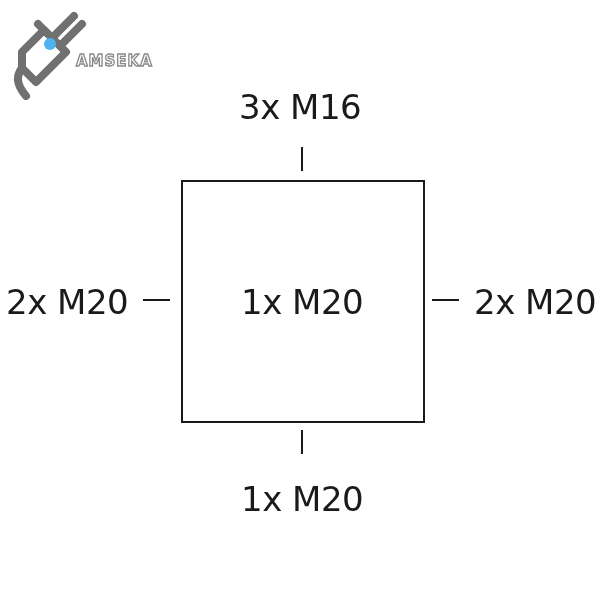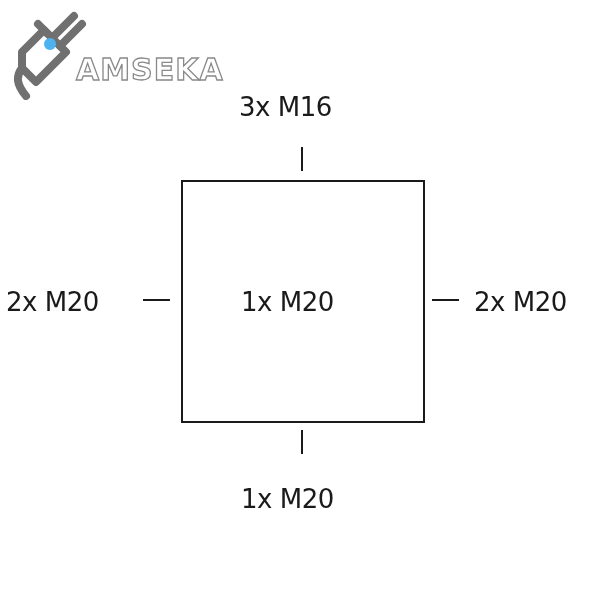--- a/index.html
+++ b/index.html
@@ -1,24 +1,24 @@
 <!DOCTYPE html>
 <html><head>
 <meta charset="utf-8">
 <style>
   html, body { margin: 0; padding: 0; background: #ffffff; }
   body { width: 600px; height: 600px; position: relative; overflow: hidden;
          font-family: "DejaVu Sans", sans-serif; color: #1a1a1a; }
   .logo { position: absolute; left: 8px; top: 4px; width: 190px; height: 96px; }
   .logo-text { position: absolute; left: 68px; top: 48px; font-family: "DejaVu Sans", sans-serif;
-               font-size: 30px; font-weight: bold; letter-spacing: 1px;
+               font-size: 15px; font-weight: bold; letter-spacing: 1px;
                color: #ffffff; -webkit-text-stroke: 1.3px #8a8a8a; }
   .box { position: absolute; left: 181px; top: 180px; width: 240px; height: 239px;
          border: 2px solid #1a1a1a; }
-  .label { position: absolute; font-size: 26px; line-height: 40px; white-space: nowrap;
+  .label { position: absolute; font-size: 34px; line-height: 40px; white-space: nowrap;
            letter-spacing: -0.5px; }
   .tick { position: absolute; background: #1a1a1a; }
 </style>
 </head>
 <body>
 
 <div class="logo">
   <svg width="80" height="96" viewBox="0 0 80 96">
     <g fill="none" stroke="#707070" stroke-width="8" stroke-linecap="round" stroke-linejoin="round">
       <path d="M18 92 C8 80 8 72 14 64"></path>

